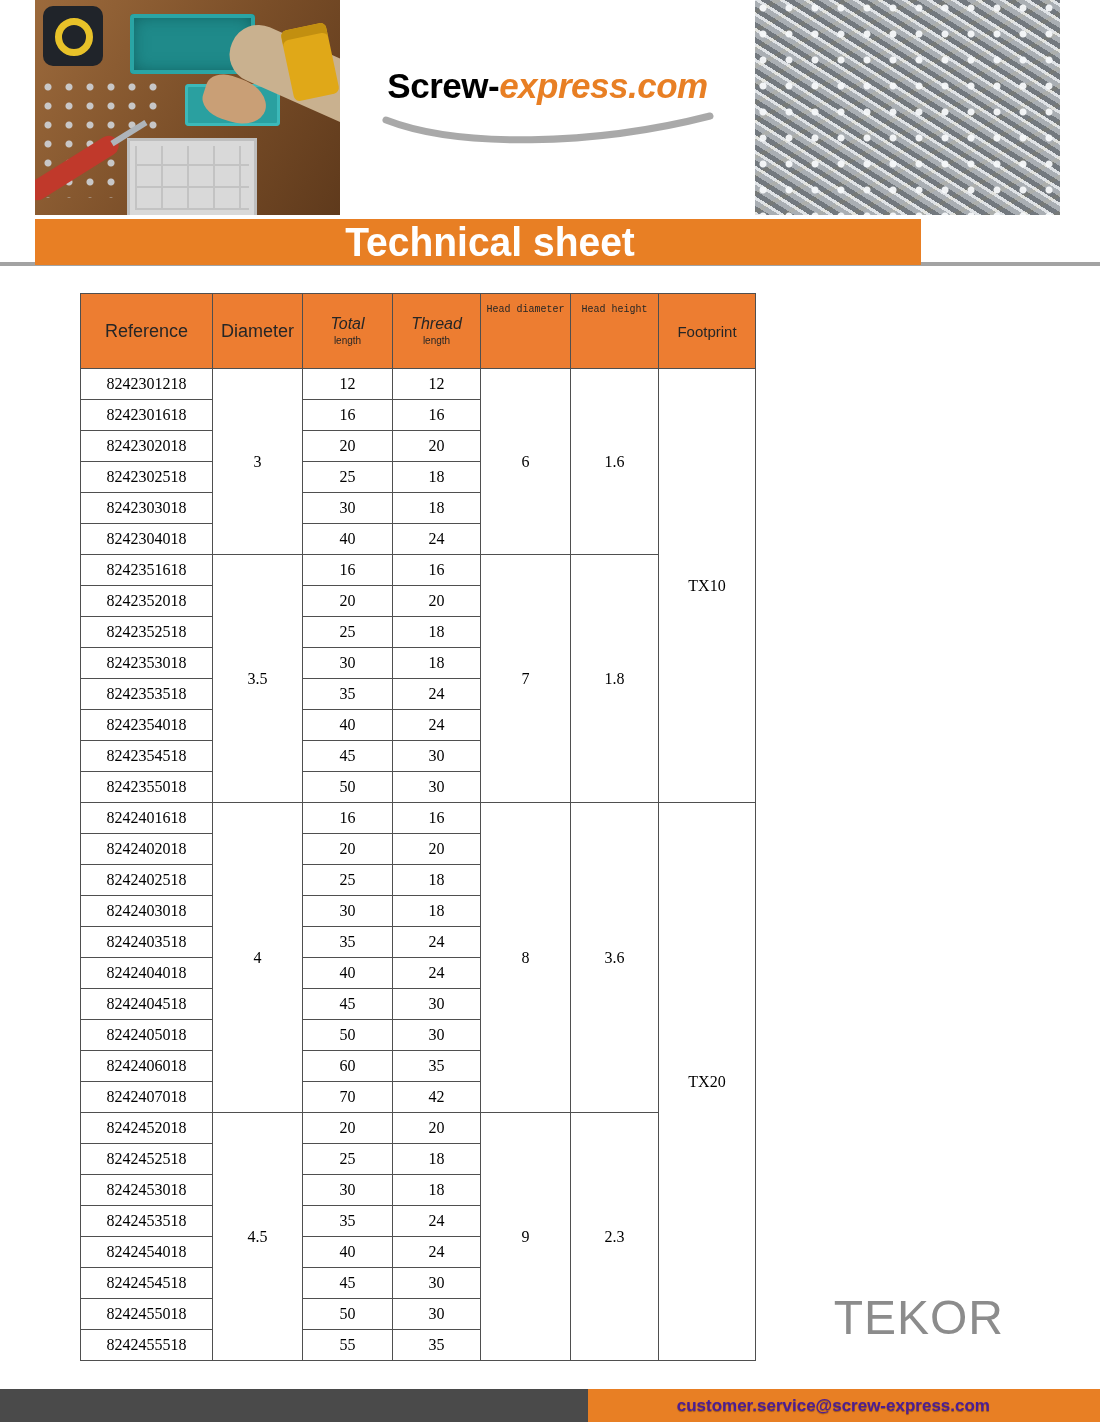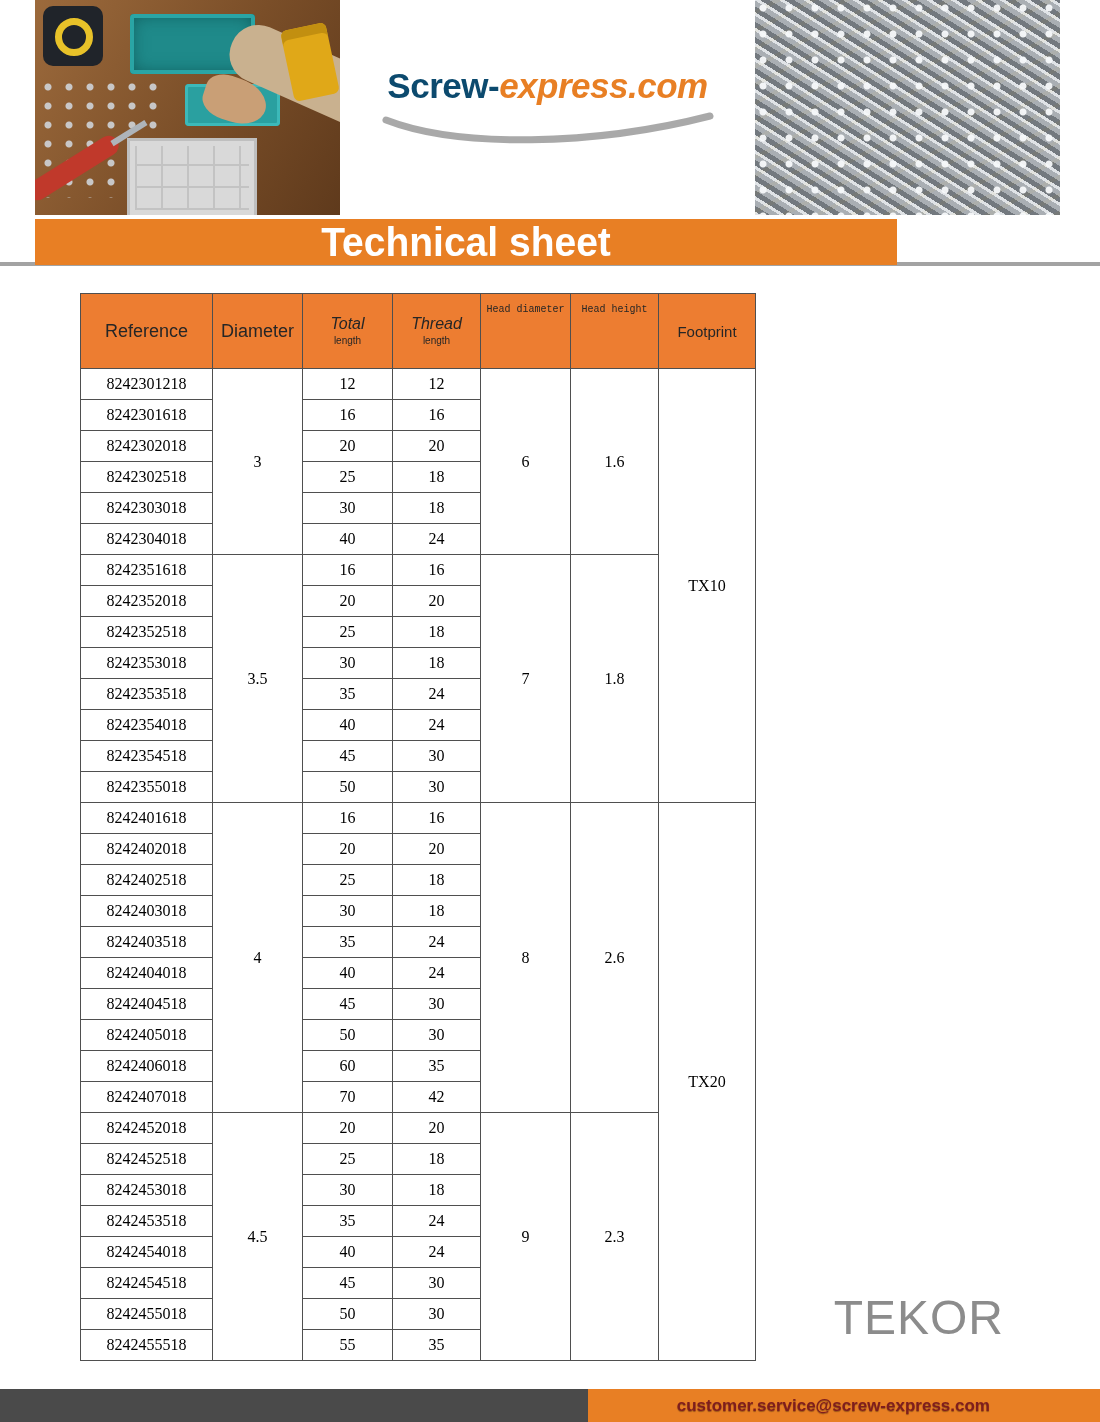--- a/index.html
+++ b/index.html
@@ -35,45 +35,45 @@
   .pl-arm{position:absolute;left:190px;top:48px;width:170px;height:58px;background:#c9b18f;transform:rotate(24deg);border-radius:28px;}
   .pl-hand{position:absolute;left:168px;top:78px;width:64px;height:44px;background:#c99f76;transform:rotate(18deg);border-radius:40% 60% 55% 45%;}
   .pl-screw-scatter{position:absolute;left:4px;top:78px;width:120px;height:120px;
     background-image:radial-gradient(circle at 9px 9px,#cfd3d8 0 3px,rgba(0,0,0,0) 4px);background-size:21px 19px;opacity:.9;}
   .pl-driver{position:absolute;left:-14px;top:158px;width:104px;height:20px;background:#c0392b;border-radius:10px;transform:rotate(-32deg);}
   .pl-driver::after{content:"";position:absolute;right:-34px;top:7px;width:40px;height:6px;background:#aeb4ba;}
   .pl-drill{position:absolute;left:252px;top:26px;width:46px;height:72px;background:#e0a818;transform:rotate(-12deg);border-radius:6px;box-shadow:inset 0 10px 0 #c28f10;}
   
   .logo{position:absolute;left:340px;top:0;width:415px;height:215px;display:flex;flex-direction:column;align-items:center;justify-content:center;}
   .logo-line{white-space:nowrap;font-weight:700;font-size:35px;letter-spacing:-0.5px;}
-  .logo-dark{color:#0c4a6e;}
+  .logo-dark{color:#000000;}
   .logo-orange{color:var(--accent);font-style:italic;}
   .logo-swoosh{margin-top:6px;}
   
   .banner-shadow{position:absolute;left:0;top:262px;width:1100px;height:4px;background:#a3a3a3;}
   .banner{position:absolute;left:35px;top:219px;width:862px;height:46px;background:var(--accent);
-    display:flex;align-items:center;justify-content:center;z-index:1;}
+    display:flex;align-items:center;justify-content:center;z-index:1;padding-left:24px;}
   .banner-title{color:#ffffff;font-weight:700;font-size:39px;letter-spacing:0px;transform:scaleY(1.06);}
   
   table.spec{position:absolute;left:80px;top:293px;border-collapse:collapse;table-layout:fixed;}
   table.spec th,table.spec td{border:1px solid var(--border);padding:0;text-align:center;}
   table.spec thead th{background:var(--header-orange);color:#262626;height:64px;font-weight:400;vertical-align:middle;}
   .th-ref,.th-dia{font-size:18px;}
   .th-two .l1{font-size:16px;line-height:19px;font-style:italic;}
   .th-two .l2{font-size:10px;line-height:16px;}
   .th-small{font-size:10px;vertical-align:top !important;padding-top:10px !important;font-family:Liberation Mono, monospace;}
   .th-fp{font-size:15px;}
   table.spec td{font-family:"Liberation Serif",serif;font-size:16px;color:#000;height:30px;background:#fff;}
   td.fp-cell{font-size:16px;}
   
   .tekor{position:absolute;right:96px;top:1290px;font-size:48px;color:#8c8c8c;letter-spacing:1px;font-weight:400;}
   .footer{position:absolute;left:0;top:1389px;width:1100px;height:33px;display:flex;}
   .footer-gray{width:588px;background:var(--footer-gray);}
   .footer-orange{flex:1;background:var(--accent);display:flex;align-items:center;justify-content:flex-end;padding-right:110px;}
-  .footer-email{color:#7f1d1d;font-weight:700;font-size:17px;text-shadow:0 1px 1px rgba(0,0,0,.35);}
+  .footer-email{color:#4c1d95;font-weight:700;font-size:17px;text-shadow:0 1px 1px rgba(0,0,0,.35);}
 </style>
 </head>
 <body>
 
 <div class="photo photo-left">
   <div class="pl-screw-scatter"></div>
   <div class="pl-tape"></div>
   <div class="pl-tray1"></div>
   <div class="pl-tray2"></div>
   <div class="pl-box"></div>
@@ -200,21 +200,21 @@
         <td>8242355018</td>
         <td>50</td>
         <td>30</td>
       </tr>
       <tr>
         <td>8242401618</td>
         <td rowspan="10">4</td>
         <td>16</td>
         <td>16</td>
         <td rowspan="10">8</td>
-        <td rowspan="10">2.6</td>
+        <td rowspan="10">3.6</td>
         <td rowspan="18" class="fp-cell">TX20</td>
       </tr>
       <tr>
         <td>8242402018</td>
         <td>20</td>
         <td>20</td>
       </tr>
       <tr>
         <td>8242402518</td>
         <td>25</td>

